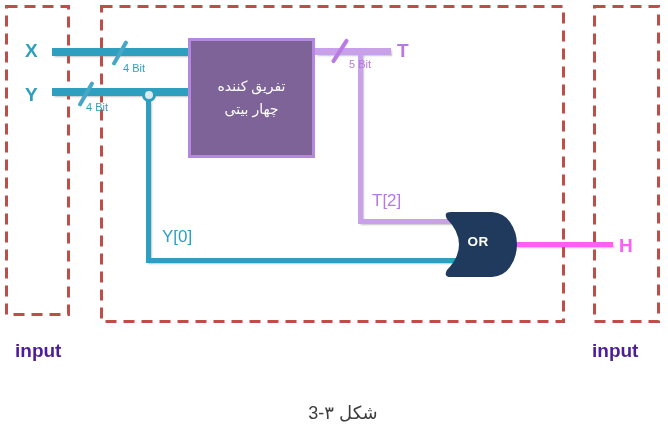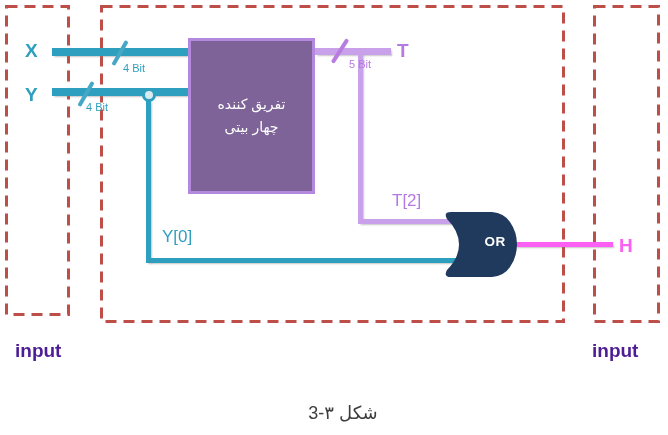--- a/index.html
+++ b/index.html
@@ -19,37 +19,37 @@
   .slash.teal{background:#46A8C6;transform:rotate(30deg);}
   .slash.purple{background:#B87CE0;transform:rotate(33deg);}
   
   .junction{
     position:absolute;left:142px;top:88px;width:14px;height:14px;
     box-sizing:border-box;border:3.5px solid #2E9FBE;border-radius:50%;
     background:#D9EAF2;
   }
   
   .module{
-    position:absolute;left:188px;top:38px;width:127px;height:156px;
+    position:absolute;left:188px;top:38px;width:127px;height:120px;
     box-sizing:border-box;background:#7D6397;border:3px solid #B488DE;
     display:flex;flex-direction:column;align-items:center;justify-content:center;
     color:#ffffff;font-size:14px;line-height:23px;text-align:right;
   }
   
   .lbl{position:absolute;white-space:nowrap;}
   .lbl.teal{color:#2E9FBE;}
   .lbl.purpletx{color:#B579E4;}
   .lbl.magenta{color:#FB5FF3;}
   .lbl.blue{color:#4c1d95;font-weight:600;font-size:19px;}
   .sig{font-size:19px;font-weight:600;}
   .buslabel{font-size:11px;}
   .taplabel{font-size:17px;}
   .gate-label{
     position:absolute;left:458px;top:234px;width:40px;text-align:center;
-    color:#ffffff;font-size:13.5px;font-weight:bold;letter-spacing:.5px;padding-left:17px;
+    color:#ffffff;font-size:13.5px;font-weight:bold;letter-spacing:.5px;
   }
   .caption{
     position:absolute;left:243px;width:200px;text-align:center;
     color:#3D3D3D;direction:rtl;
   }
   .caption.l1{top:377px;font-size:19px;}
   .caption.l2{top:402px;font-size:18px;}
 </style>
 </head>
 <body>
@@ -86,21 +86,21 @@
     <path d="M 6 10 Q 2 3 10 3 L 51 3 Q 63 4 69 13 Q 76 23 76 35.5 Q 76 48 69 58 Q 63 67 51 68 L 10 68 Q 2 68 6 61 Q 18 49 18 35.5 Q 18 22 6 10 Z" fill="#203A5E"></path>
   </svg>
   <div class="gate-label">OR</div>
 
   <div class="lbl teal sig" style="left:25px;top:40px;">X</div>
   <div class="lbl teal sig" style="left:25px;top:84px;">Y</div>
   <div class="lbl teal buslabel" style="left:123px;top:62px;">4 Bit</div>
   <div class="lbl teal buslabel" style="left:86px;top:101px;">4 Bit</div>
   <div class="lbl purpletx buslabel" style="left:349px;top:58px;">5 Bit</div>
   <div class="lbl purpletx sig" style="left:397px;top:40px;">T</div>
-  <div class="lbl purpletx taplabel" style="left:372px;top:191px;margin-left:20px;">T[2]</div>
+  <div class="lbl purpletx taplabel" style="left:372px;top:191px;">T[2]</div>
   <div class="lbl teal taplabel" style="left:162px;top:227px;">Y[0]</div>
   <div class="lbl magenta sig" style="left:619px;top:235px;">H</div>
 
   <div class="lbl blue" style="left:15px;top:340px;">input</div>
   <div class="lbl blue" style="left:592px;top:340px;">input</div>
 
   <div class="caption l2">شکل ۳-3</div>
 
 </div>
 

